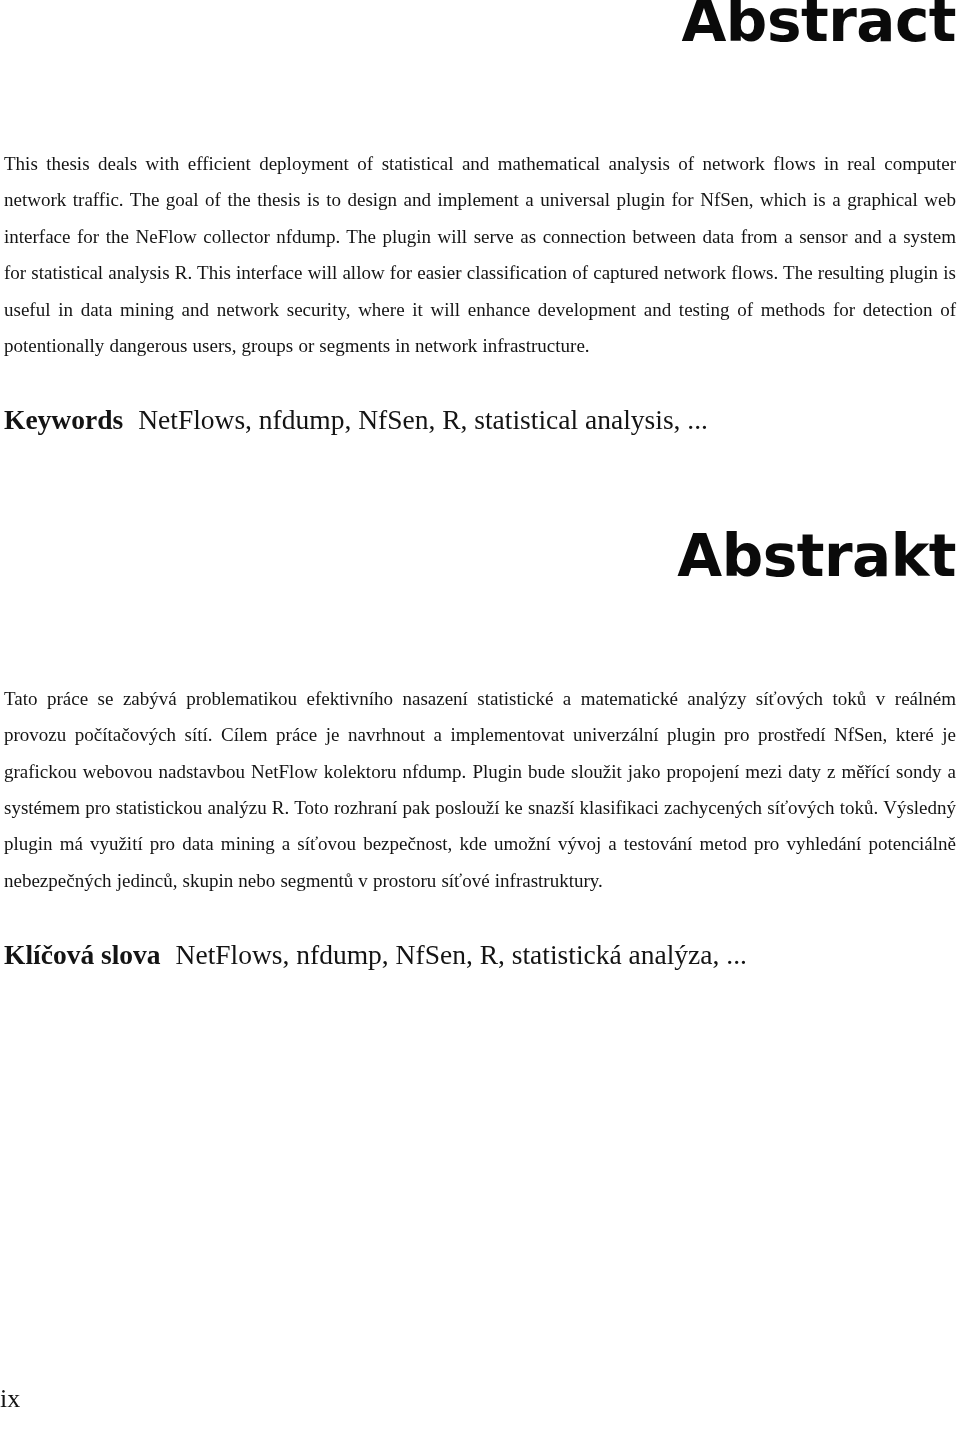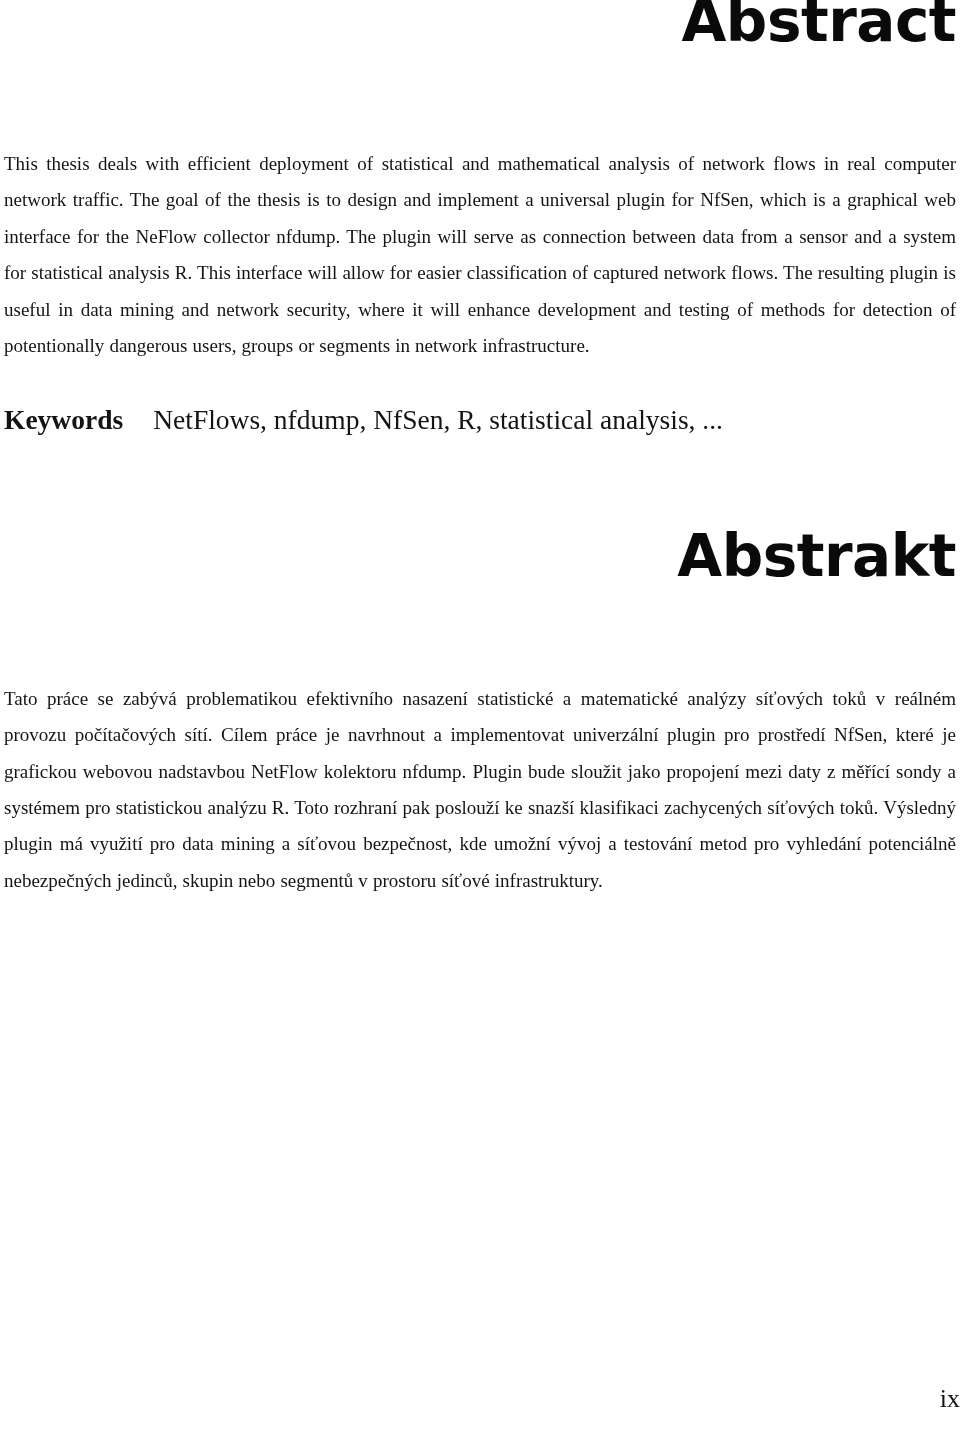--- a/index.html
+++ b/index.html
@@ -63,21 +63,20 @@
     hyphens: manual;
     word-spacing: 0.02em;
   }
 
   
   .keywords-row {
     display: flex;
     align-items: baseline;
     font-size: 27.5px;
     line-height: 36.4px;
-    gap: 15px;
   }
   .keywords-label {
     font-weight: 700;
     white-space: nowrap;
     flex: none;
   }
   .keywords-value {
     margin-left: 15px;
     flex: 1;
   }
@@ -88,21 +87,21 @@
   .gap-before-heading-cs { height: 88px; }
   .gap-after-heading-cs { height: 96px; }
   .gap-before-keywords-cs { height: 38px; }
 
   
   .page-number {
     position: absolute;
     left: 0;
     right: 0;
     top: 1386px;
-    text-align: right;
+    text-align: left;
     font-size: 26px;
     line-height: 1;
     color: #141414;
   }
 </style>
 </head>
 <body>
 
 <div class="page">
   <div class="content">
@@ -123,17 +122,21 @@
     <div class="gap-before-heading-cs"></div>
 
     <h1 class="section-heading" id="abstract-heading-cs">Abstrakt</h1>
 
     <div class="gap-after-heading-cs"></div>
 
     <p class="body-paragraph">Tato práce se zabývá problematikou efektivního nasazení statistické a matematické analýzy síťových toků v reálném provozu počítačových sítí. Cílem práce je navrhnout a implementovat univerzální plugin pro prostředí NfSen, které je grafickou webovou nadstavbou NetFlow kolektoru nfdump. Plugin bude sloužit jako propojení mezi daty z měřící sondy a systémem pro statistickou analýzu R. Toto rozhraní pak poslouží ke snazší klasifikaci zachycených síťových toků. Výsledný plugin má využití pro data mining a síťovou bezpečnost, kde umožní vývoj a testování metod pro vyhledání potenciálně nebezpečných jedinců, skupin nebo segmentů v prostoru síťové infrastruktury.</p>
 
     <div class="gap-before-keywords-cs"></div>
 
+    <div class="keywords-row">
+      <span class="keywords-label">Klíčová slova</span>
+      <span class="keywords-value">NetFlows, nfdump, NfSen, R, statistická analýza, ...</span>
+    </div>
 
   </div>
 
   <div class="page-number">ix</div>
 </div>
 
 </body></html>

